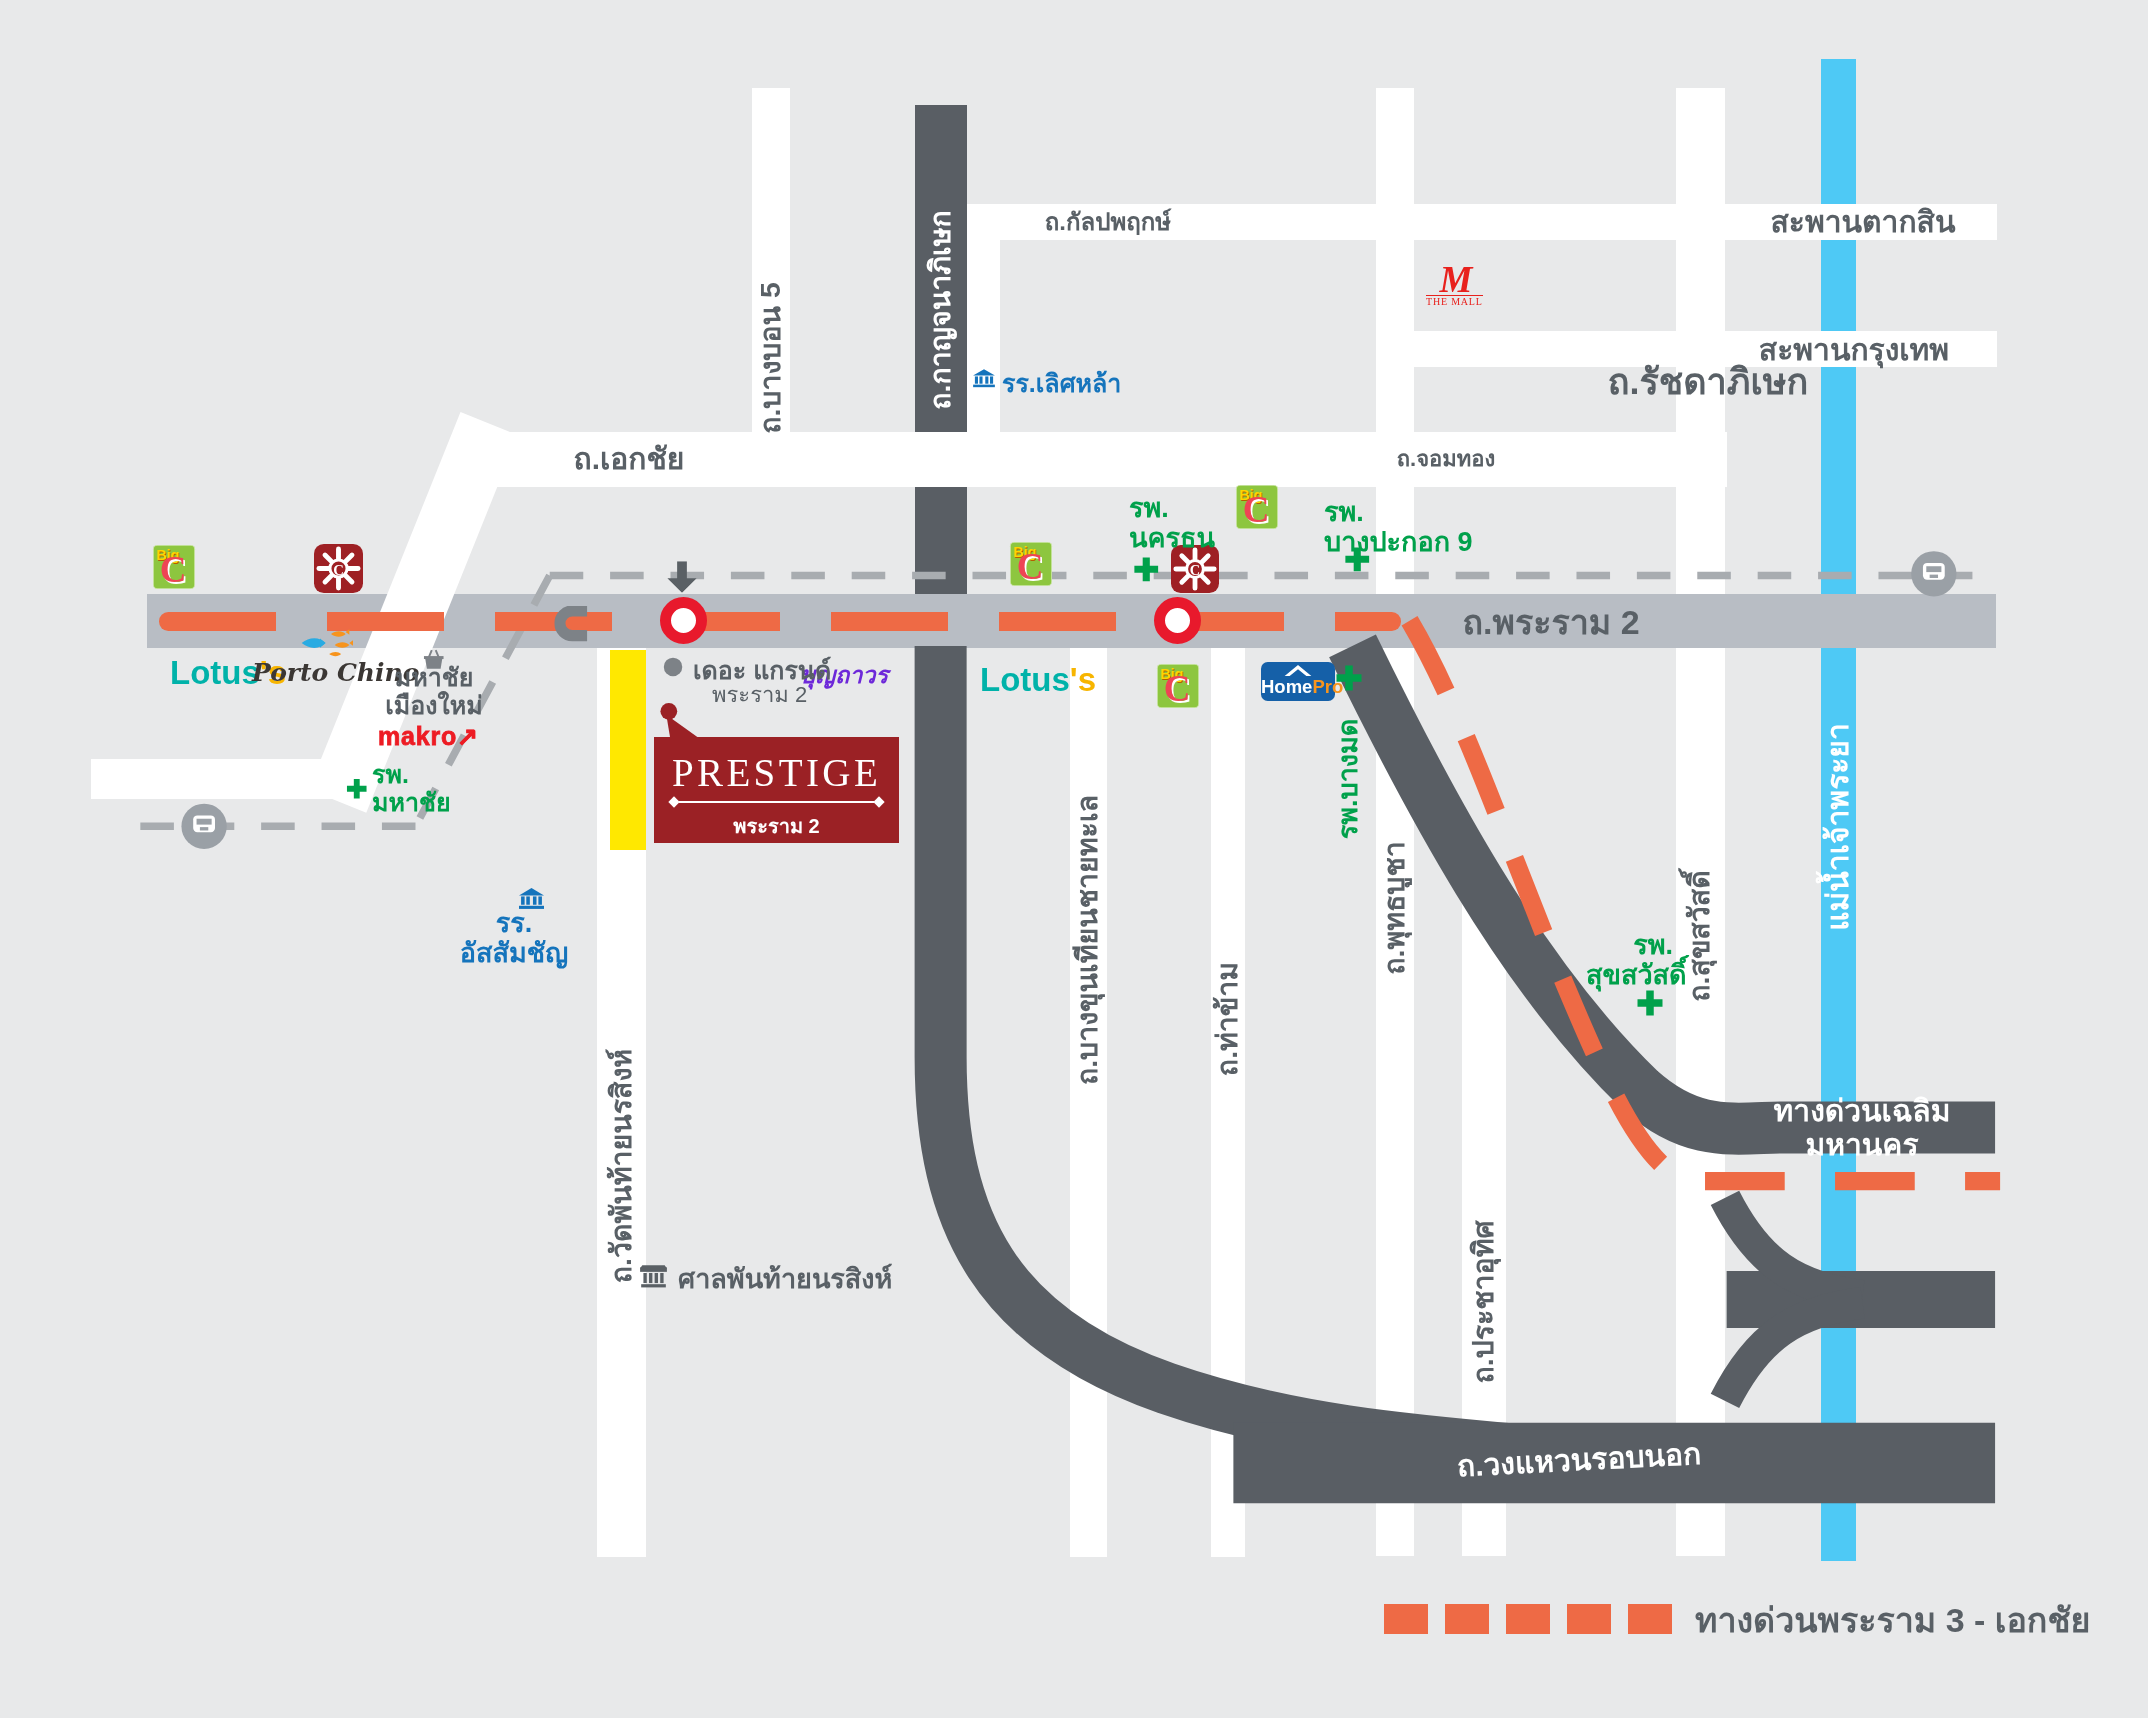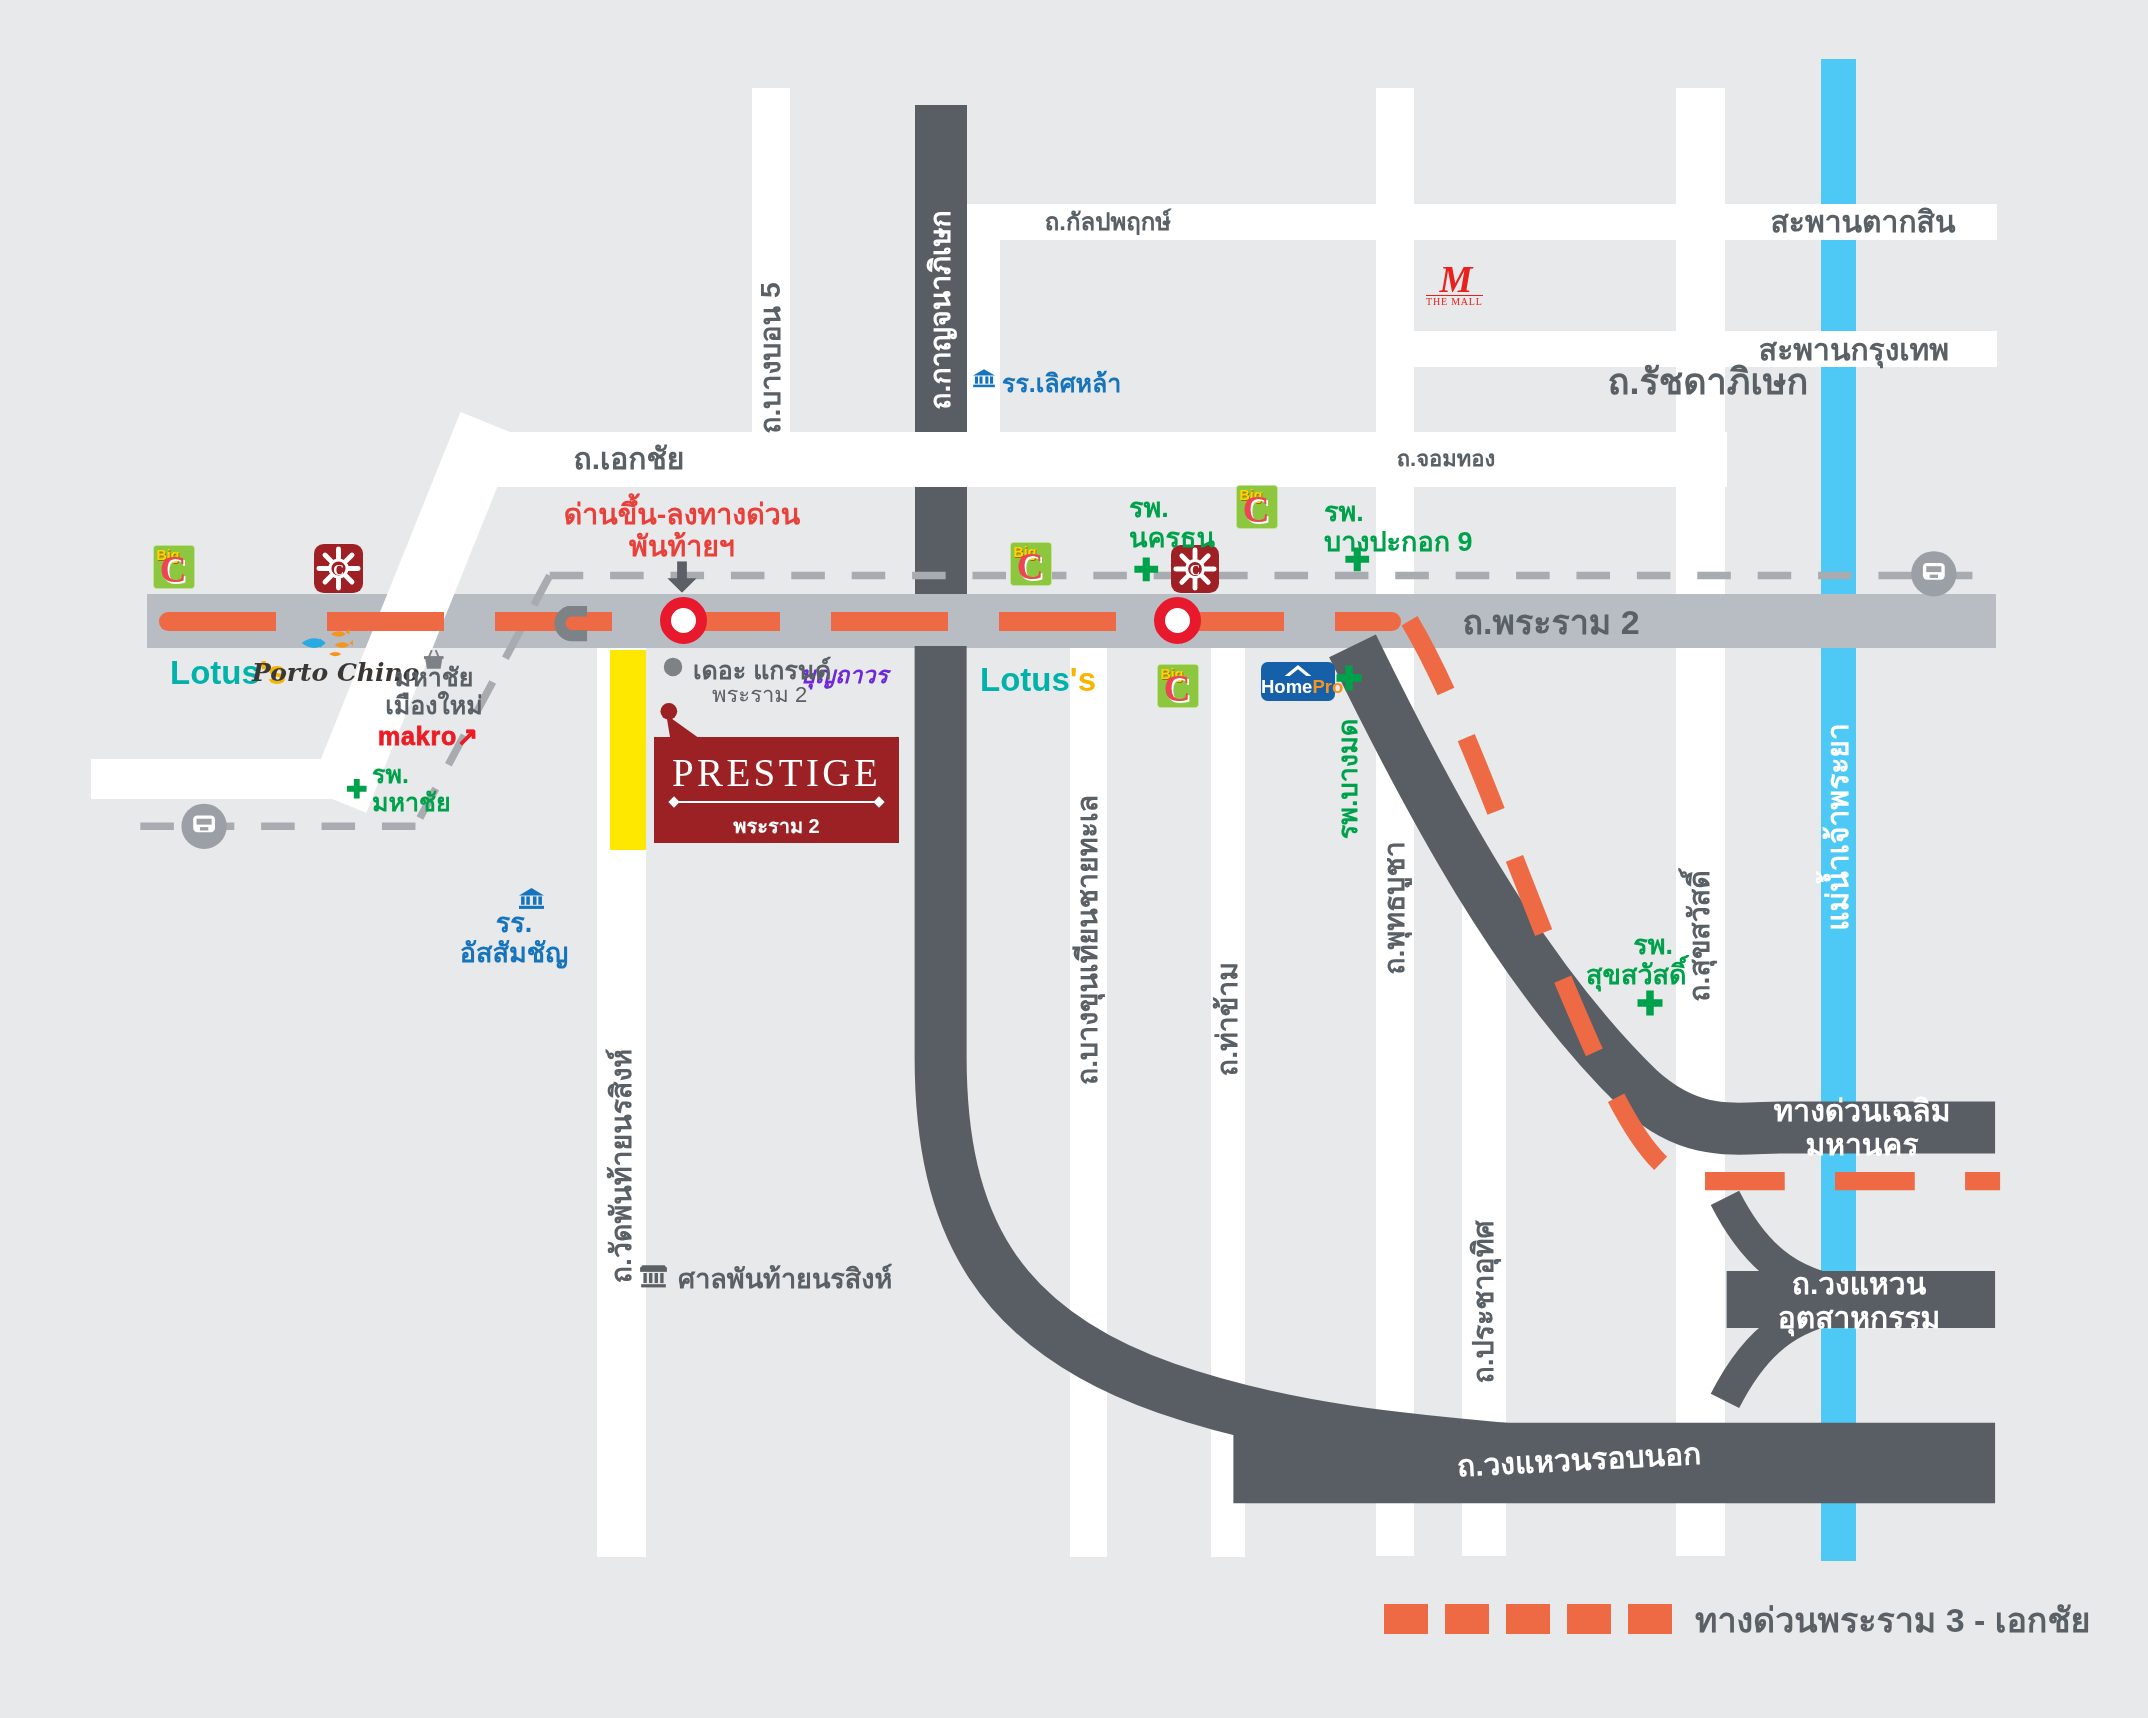--- a/index.html
+++ b/index.html
@@ -200,43 +200,40 @@
     <path d="M 794 852 L 836 882 L 799 882 Z" fill="#9b2125"></path>
 
     <circle cx="802" cy="795" r="11" fill="#7d8287"></circle>
   </svg>
 
   <svg class="svgl" style="left:554px;top:606px;z-index:8;" width="39" height="42" viewBox="0 0 46 50">
       <use href="#sym-uturn" width="46" height="50"></use>
     </svg>
   <div class="toll" style="left:660px;top:597px;"></div>
   <div class="toll" style="left:1154px;top:597px;"></div>
-  <div class="lbl ctr redtx" style="left:682px;top:531px;font-size:28.5px;">ด่านขึ้น-ลงทางด่วน
-พันท้ายฯ</div>
   <svg class="svgl" style="left:667px;top:561px;z-index:12;" width="30" height="32" viewBox="0 0 36 38">
       <use href="#sym-arrow-down" width="36" height="38"></use>
     </svg>
 
   <div class="lbl ctr" style="left:1108px;top:222px;font-size:24px;">ถ.กัลปพฤกษ์</div>
   <div class="lbl ctr" style="left:1863px;top:222px;font-size:30px;">สะพานตากสิน</div>
   <div class="lbl ctr" style="left:1708px;top:350px;font-size:36px;margin-top:32px;">ถ.รัชดาภิเษก</div>
   <div class="lbl ctr" style="left:1854px;top:350px;font-size:30px;">สะพานกรุงเทพ</div>
   <div class="lbl ctr" style="left:629px;top:459px;font-size:30px;">ถ.เอกชัย</div>
   <div class="lbl ctr" style="left:1446px;top:459px;font-size:22px;">ถ.จอมทอง</div>
   <div class="lbl ctr" style="left:1551px;top:622px;font-size:34px;color:#596066;">ถ.พระราม 2</div>
   <div class="lbl vert" style="left:771px;top:358px;font-size:28.5px;">ถ.บางบอน 5</div>
   <div class="lbl vert white" style="left:941px;top:310px;font-size:28.5px;">ถ.กาญจนาภิเษก</div>
   <div class="lbl vert" style="left:622px;top:1166px;font-size:28.5px;">ถ.วัดพันท้ายนรสิงห์</div>
   <div class="lbl vert" style="left:1088px;top:940px;font-size:28.5px;">ถ.บางขุนเทียนชายทะเล</div>
   <div class="lbl vert" style="left:1228px;top:1019px;font-size:28.5px;">ถ.ท่าข้าม</div>
   <div class="lbl vert" style="left:1395px;top:908px;font-size:28.5px;">ถ.พุทธบูชา</div>
   <div class="lbl vert" style="left:1484px;top:1302px;font-size:28.5px;">ถ.ประชาอุทิศ</div>
   <div class="lbl vert" style="left:1700px;top:936px;font-size:28.5px;">ถ.สุขสวัสดิ์</div>
   <div class="lbl ctr white" style="left:1862px;top:1128px;font-size:30px;z-index:12;">ทางด่วนเฉลิมมหานคร</div>
-  <div class="lbl ctr white" style="left:1859px;top:1301px;font-size:30px;z-index:12;">ถ.วงแหวนอุตสาหกรรม</div>
   <div class="lbl ctr white" style="left:1579px;top:1460px;font-size:30px;z-index:12;transform:translate(-50%,-50%) rotate(-3deg);">ถ.วงแหวนรอบนอก</div>
 
   <div class="bigc" style="left:153px;top:545px;">
     <span class="b">Big</span>
     <span class="c">C</span>
   </div>
   <svg class="svgl" style="left:314px;top:544px;z-index:10;" width="49" height="49" viewBox="0 0 58 58">
       <use href="#sym-central" width="58" height="58"></use>
     </svg>
 

